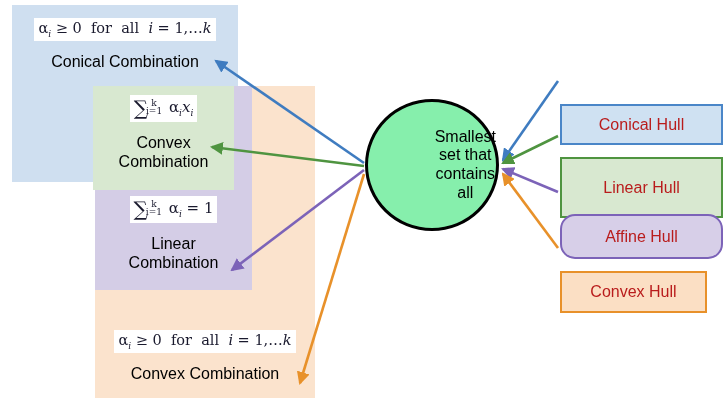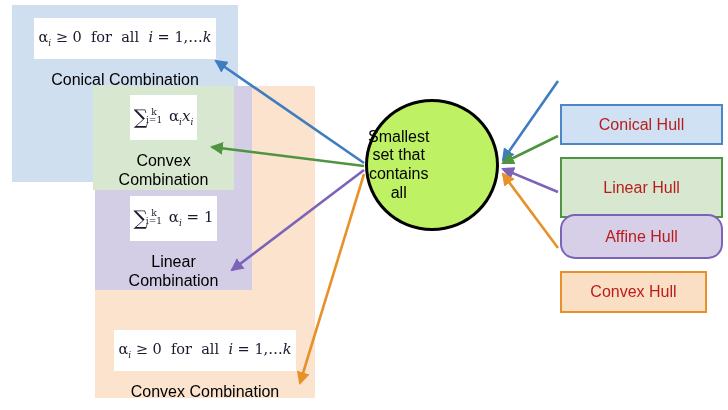--- a/index.html
+++ b/index.html
@@ -29,21 +29,21 @@
     text-align: center;
     color: #000000;
   }
   .formula {
     display: inline-block;
     background: #ffffff;
     color: #1a1a2e;
     font-family: "DejaVu Serif", serif;
     font-size: 15px;
     line-height: 1.15;
-    padding: 11px 4px;
+    padding: 2px 4px;
     white-space: nowrap;
   }
   .formula .sum {
     font-size: 20px;
     vertical-align: -0.16em;
     position: relative;
     display: inline-block;
   }
   .formula .lim {
     display: inline-block;
@@ -74,26 +74,26 @@
   #label-conical .formula { font-size: 14.5px; }
   #label-convex .formula  { font-size: 14.5px; }
 
   .circle {
     position: absolute;
     left: 365px;
     top: 99px;
     width: 134px;
     height: 132px;
     border-radius: 50%;
-    background: #bef264;
+    background: #86efac;
     border: 3px solid #000000;
     box-sizing: border-box;
     display: flex;
     align-items: center;
-    justify-content: flex-start;
+    justify-content: flex-end;
   }
   .circle-text {
     font-family: "Liberation Sans", sans-serif;
     font-size: 16px;
     line-height: 1.16;
     color: #000000;
     text-align: center;
   }
 
   .hull-box {

